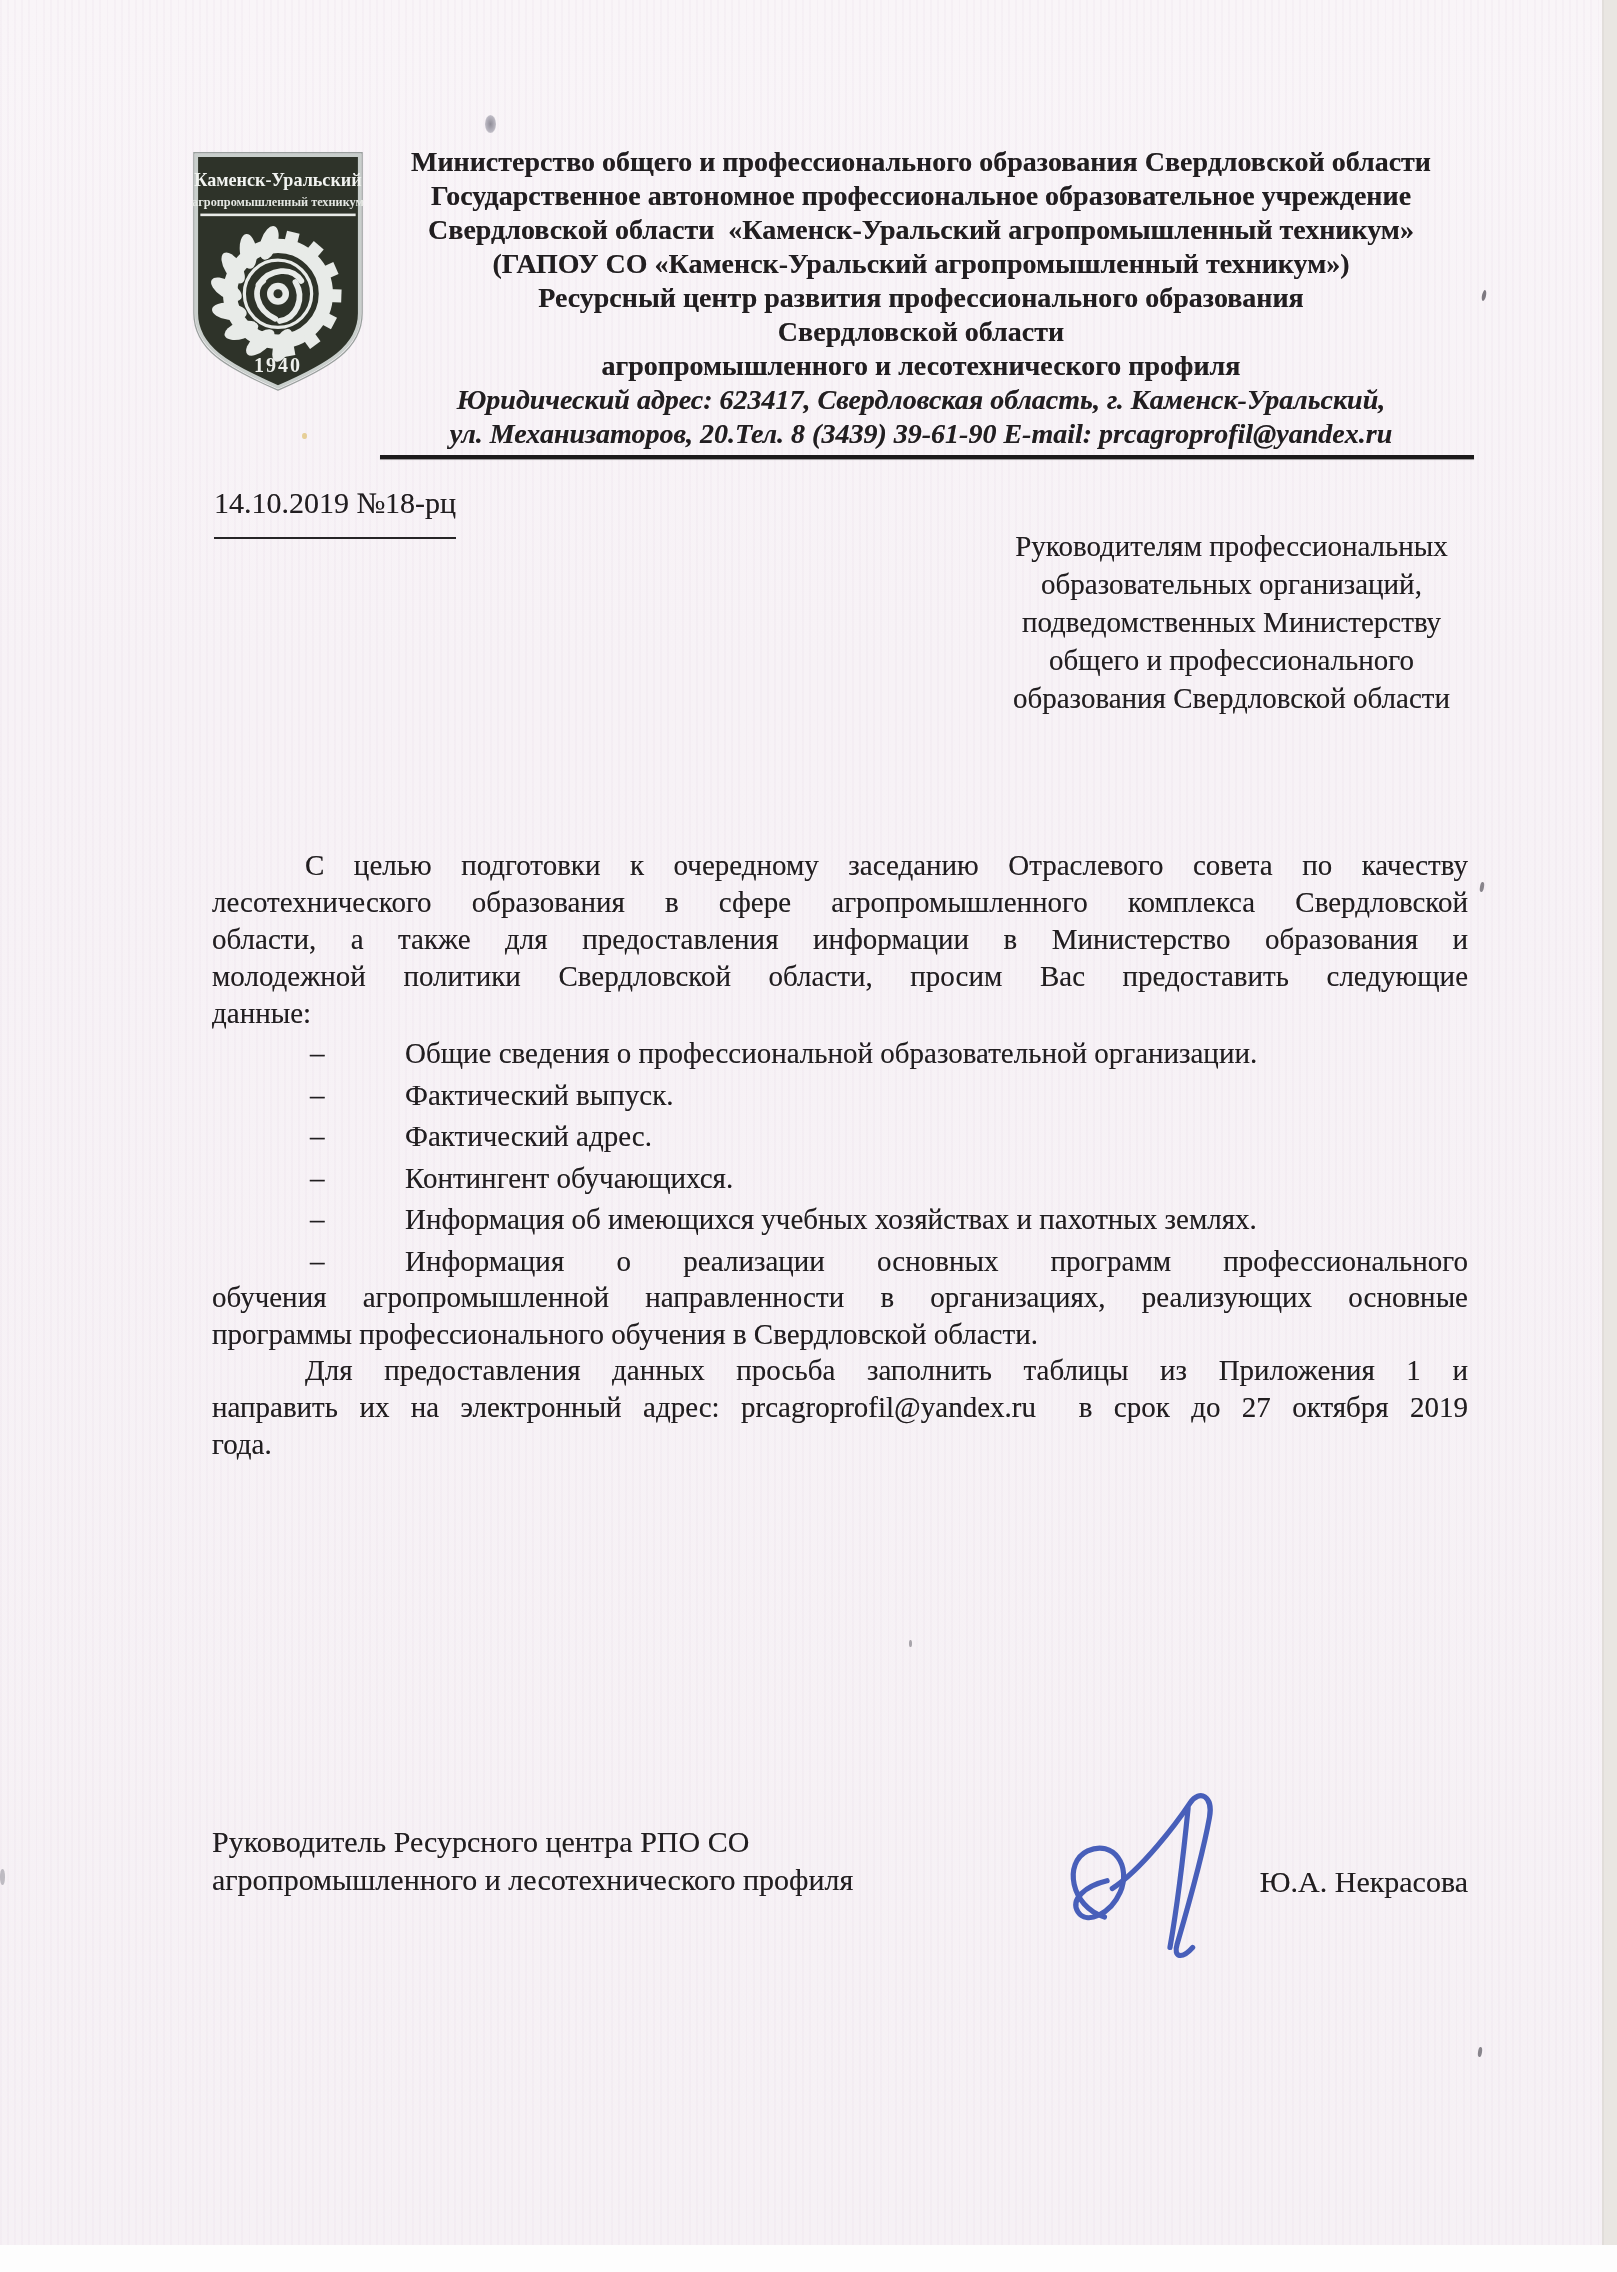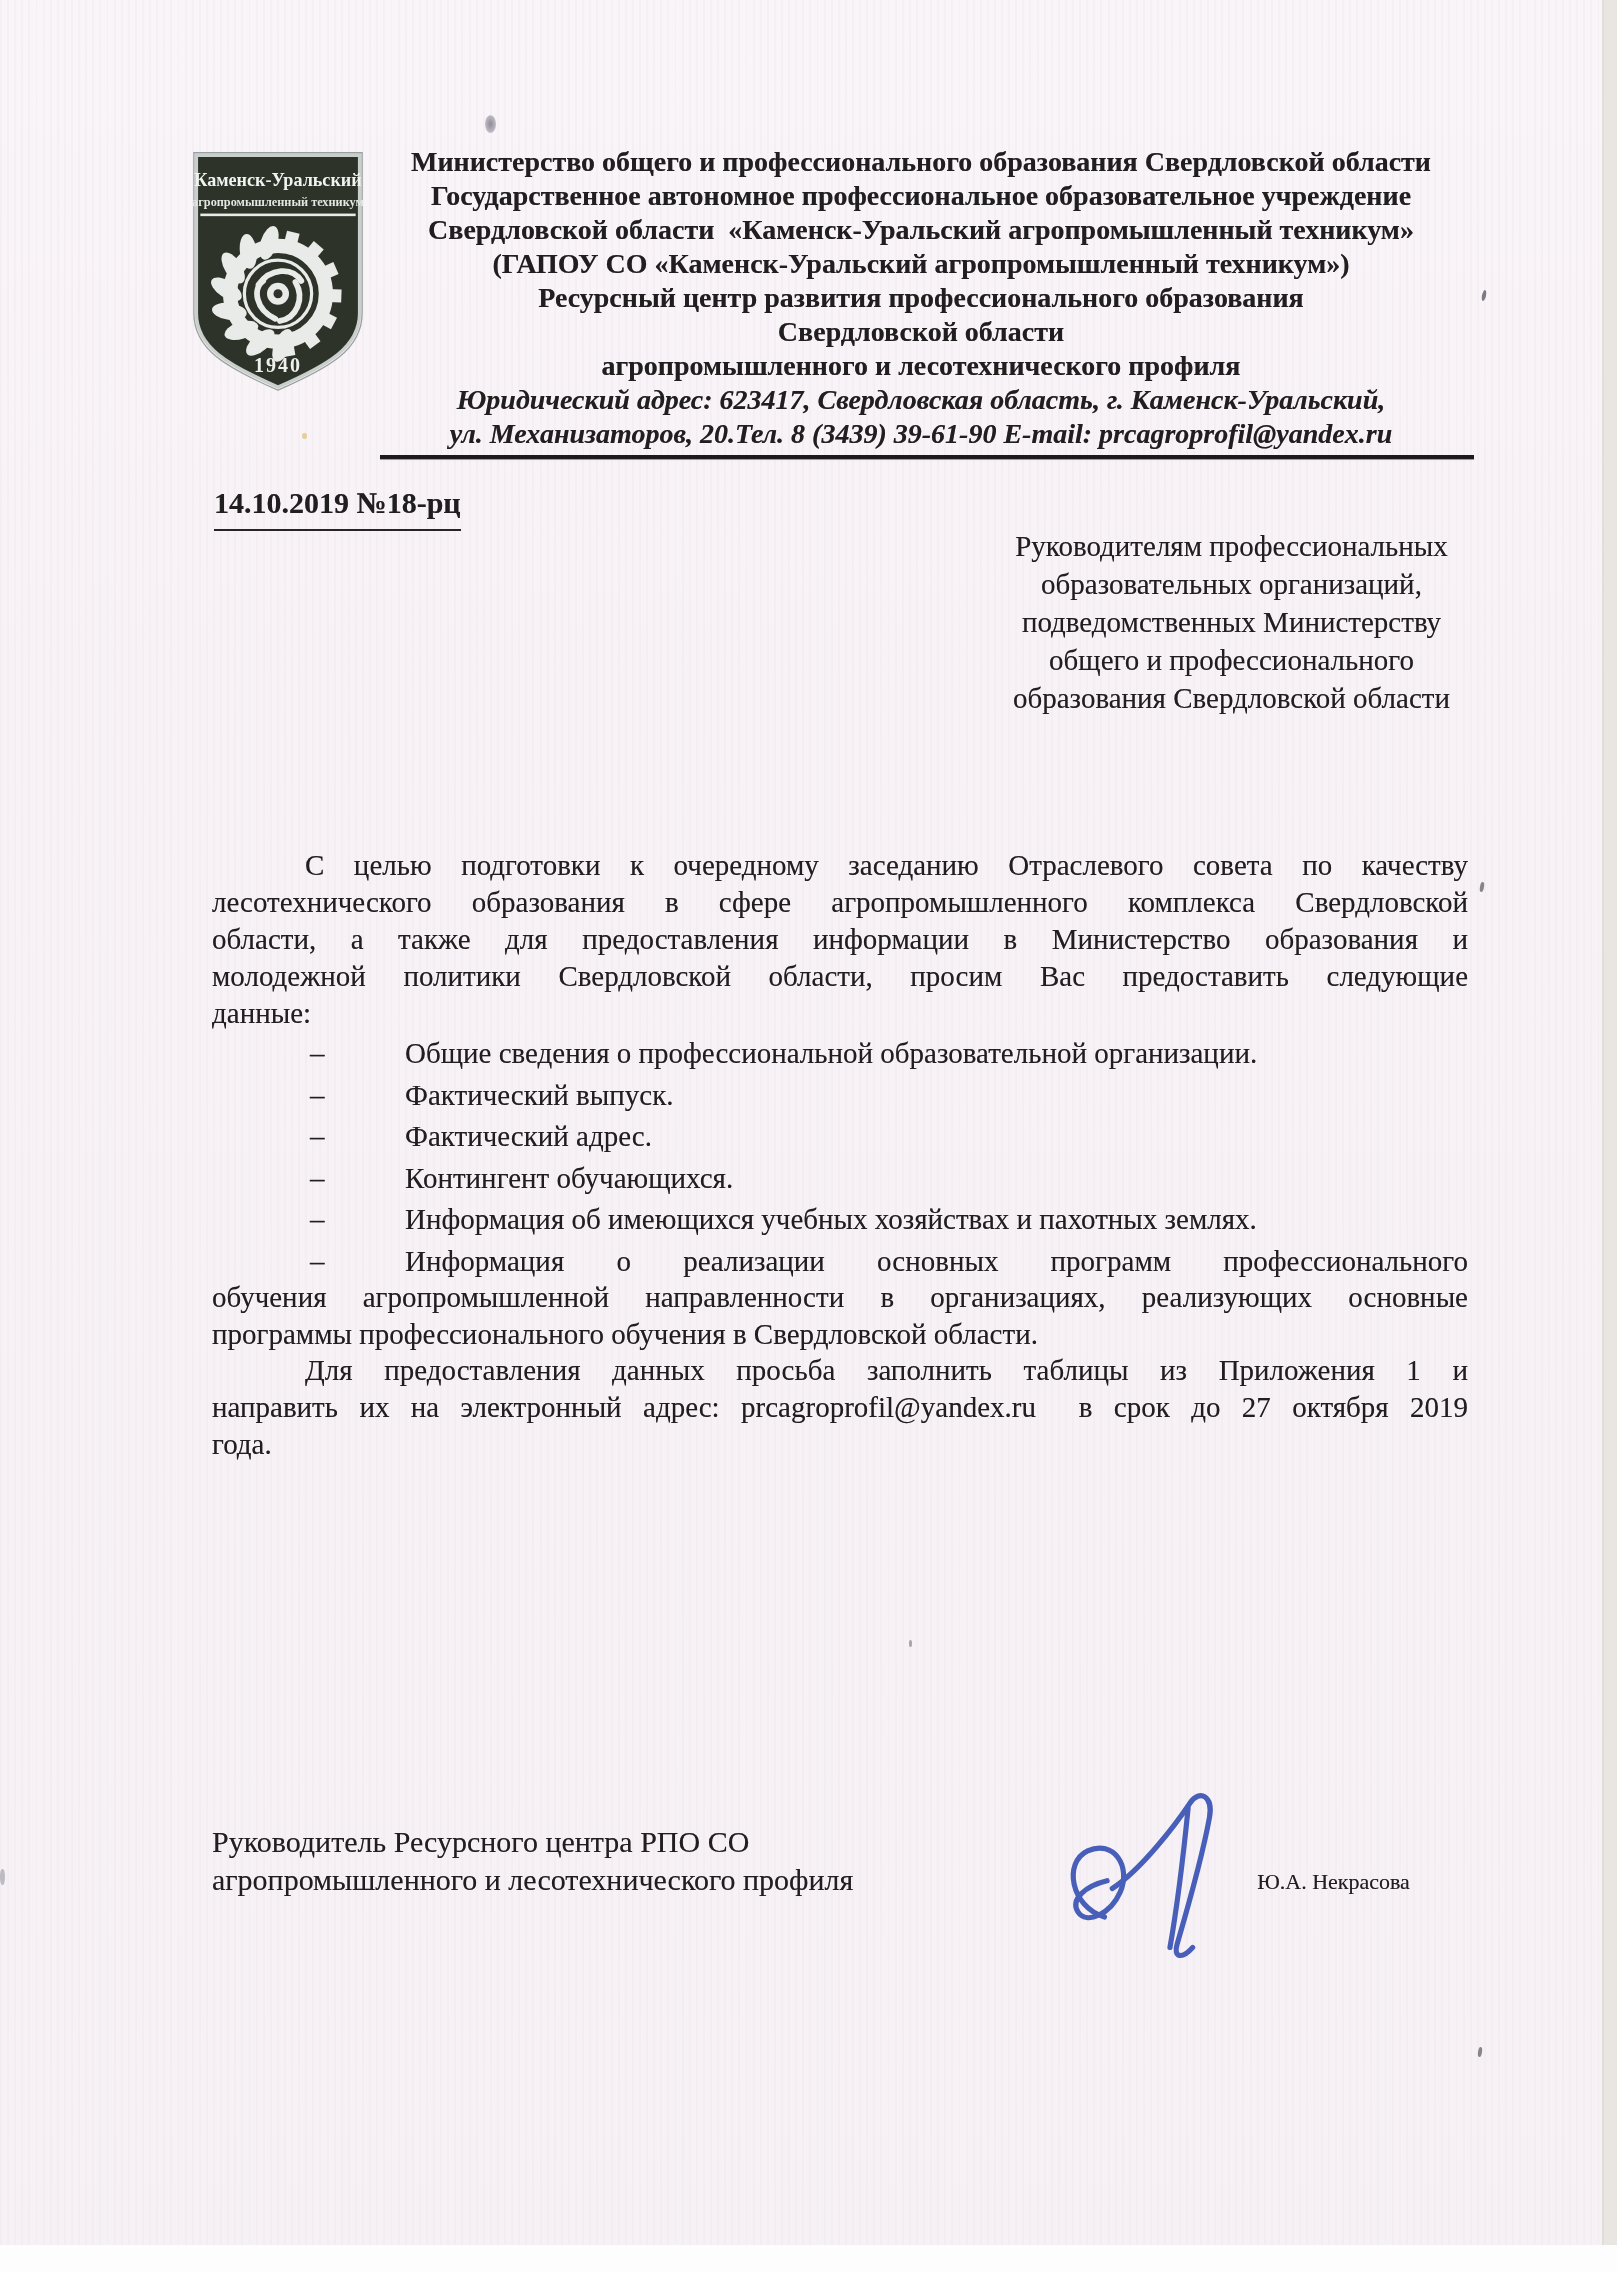--- a/index.html
+++ b/index.html
@@ -27,21 +27,21 @@
   .hdr{left:357px;top:145px;width:1128px;text-align:center;}
   .hdr .hl{height:34px;line-height:34px;font-weight:700;font-size:28px;white-space:pre-wrap;}
   .hdr .hl.it{font-style:italic;font-weight:600;}
   .rule{left:380px;top:455px;width:1094px;height:3.9px;background:#1c1a1b;box-shadow:0 0.6px 0.6px rgba(28,26,27,.4);}
 
   
   .logo{left:190px;top:150px;width:176px;height:241px;}
 
   
   .refnum{left:214px;top:486px;font-size:30px;line-height:34px;}
-  .refnum span{display:inline-block;border-bottom:2.6px solid #262426;padding-bottom:9px;font-weight:bold;}
+  .refnum span{display:inline-block;border-bottom:2.6px solid #262426;padding-bottom:17px;}
 
   
   .addr{left:972px;top:527px;width:519px;font-size:29px;line-height:38px;text-align:center;}
 
   
   .salut{left:212px;top:775px;width:1256px;text-align:center;font-size:30.5px;line-height:34px;}
 
   
   .bline{left:212px;width:1256px;height:34px;font-size:29px;line-height:34px;overflow:hidden;}
   .just{text-align:justify;text-align-last:justify;}
@@ -49,21 +49,21 @@
 
   .lrow{left:212px;width:1256px;height:34px;font-size:29px;line-height:34px;}
   .lrow .dash{position:absolute;left:98px;top:0;}
   .lrow .itxt{display:block;margin-left:193px;}
   .lrow .itxt.just{text-align:justify;text-align-last:justify;}
 
   .email{border-bottom:1.9px solid #262426;padding-bottom:1.3px;}
 
   
   .sig-title{left:212px;width:843px;font-size:30px;line-height:38px;}
-  .sig-name{left:1199px;top:1865px;width:269px;text-align:center;font-size:22px;line-height:34px;}
+  .sig-name{left:1199px;top:1865px;width:269px;text-align:right;font-size:30px;line-height:34px;}
   .sig-svg{left:1050px;top:1790px;}
 
   
   .speck{position:absolute;border-radius:50%;}
 </style>
 </head>
 <body>
 
 <div class="page">
   <div class="paper"></div>

